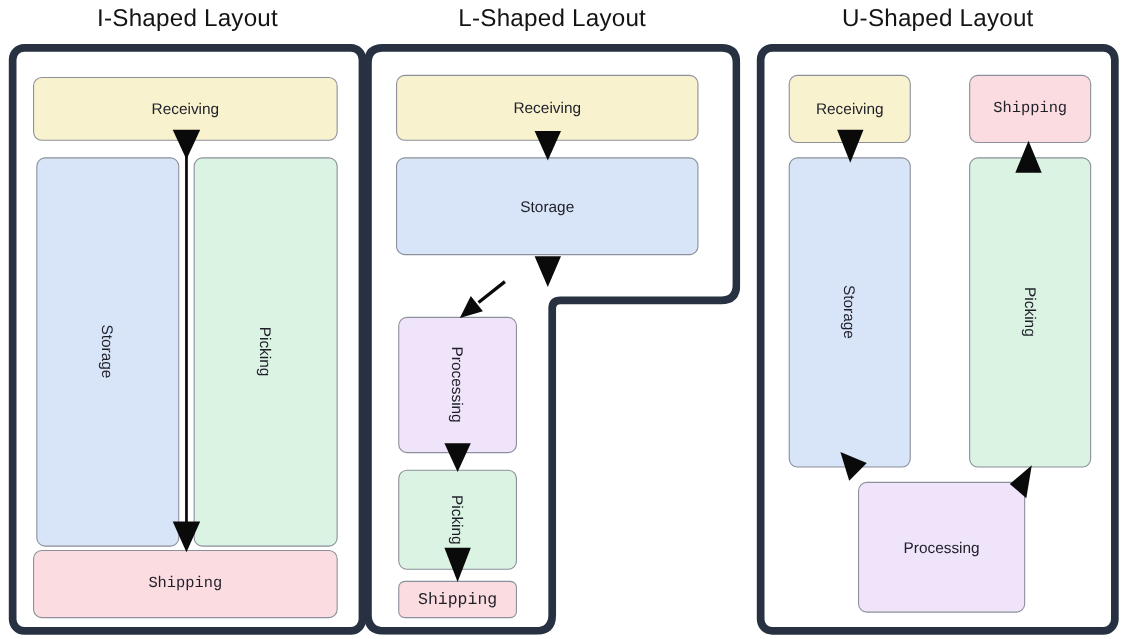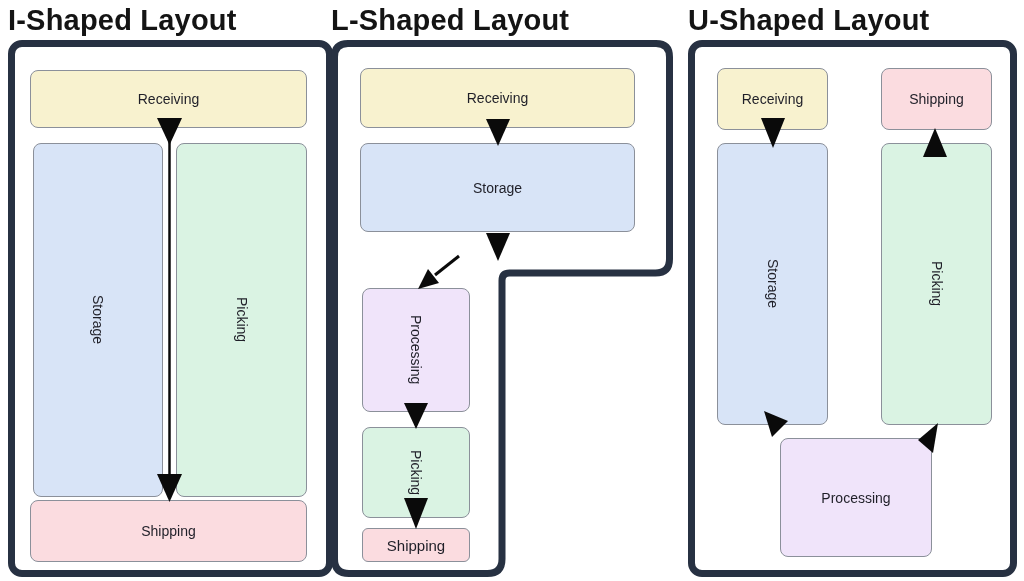--- a/index.html
+++ b/index.html
@@ -15,22 +15,23 @@
   }
 
   .panel { position: absolute; top: 0; height: 581px; }
   #panel-i { left: 8px;   width: 325px; }
   #panel-l { left: 331px; width: 342px; }
   #panel-u { left: 688px; width: 329px; }
 
   .panel-title {
     position: absolute;
     top: 4px; left: 0; right: 0;
-    font-size: 29px;
-    font-weight: bold;
+    text-align: center;
+    font-size: 22px;
+    font-weight: normal;
     letter-spacing: 0.2px;
     color: var(--title, #141414);
   }
 
   .frame {
     position: absolute;
     top: 40px; left: 0;
     background: #ffffff;
     border: 7px solid var(--panel-border, #273142);
     border-radius: 14px;
@@ -60,21 +61,21 @@
   }
   .zone.small { font-size: 15px; border-radius: 6px; }
   .zone.vertical .zone-label {
     writing-mode: vertical-rl;
     text-orientation: mixed;
   }
 
   .zone-receiving  { background: var(--zone-receiving-fill,  #f8f2cf); }
   .zone-storage    { background: var(--zone-storage-fill,    #d8e4f7); }
   .zone-picking    { background: var(--zone-picking-fill,    #daf3e3); }
-  .zone-shipping   { background: var(--zone-shipping-fill,   #fbdce0); }
+  .zone-shipping   { background: var(--zone-shipping-fill,   #fbdce0); font-family: Liberation Mono, monospace; }
   .zone-processing { background: var(--zone-processing-fill, #f0e4fa); }
 
   .arrow-fill   { fill: var(--arrow, #0a0a0a); stroke: none; }
   .arrow-stroke { stroke: var(--arrow, #0a0a0a); fill: none; }
 </style>
 </head>
 <body>
 
 <div class="canvas">
 

